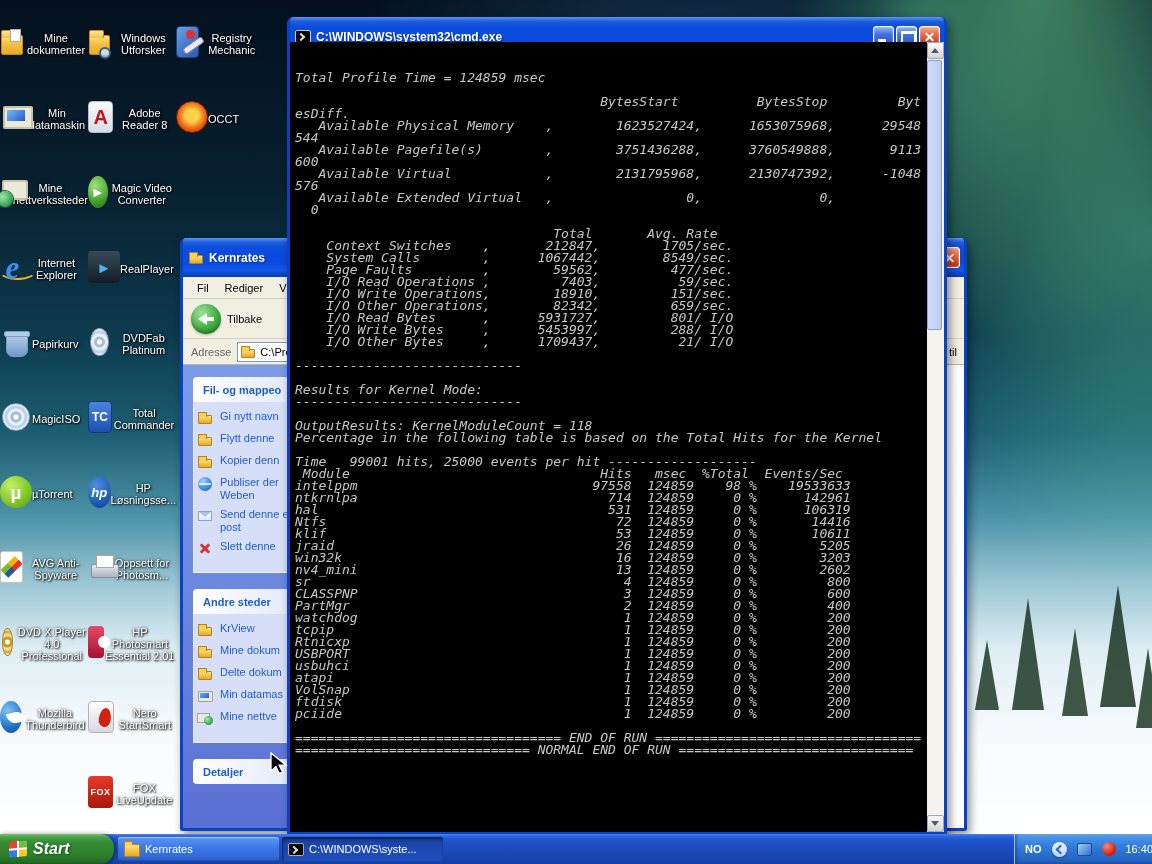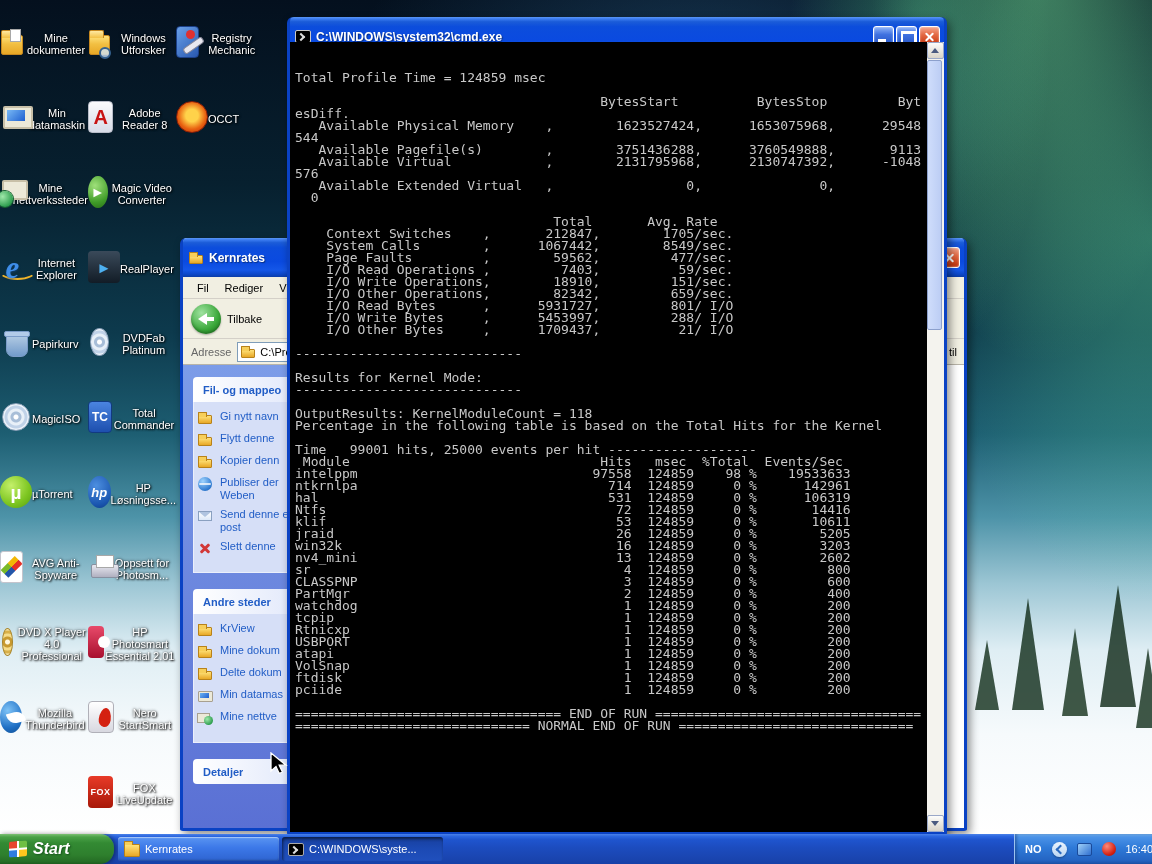--- a/index.html
+++ b/index.html
@@ -138,21 +138,21 @@
   .ti[data-icon="computer"]::before{content:"";position:absolute;left:1px;top:3px;width:13px;height:9px;background:#ece9d8;border:1px solid #a8a090;border-radius:1px;}
   .ti[data-icon="computer"]::after{content:"";position:absolute;left:3px;top:5px;width:9px;height:5px;background:linear-gradient(135deg,#6db3f2,#1e5fd0);}
   .ti[data-icon="network"]::before{content:"";position:absolute;left:0;top:3px;width:11px;height:8px;background:#ece9d8;border:1px solid #a8a090;}
   .ti[data-icon="network"]::after{content:"";position:absolute;right:0;bottom:1px;width:9px;height:9px;border-radius:50%;background:radial-gradient(circle at 35% 35%,#9fe8aa,#2e9e4f 70%);}
 
   
   .cmdwin{left:287px;top:17px;width:660px;height:818px;z-index:20;background:#000;}
   .cmd-ic{width:16px;height:13px;background:#000;border:1px solid #c8c8c8;border-radius:2px;position:relative;flex:none;}
   .cmd-ic::after{content:"";position:absolute;left:2px;top:3px;width:4px;height:4px;border-left:2px solid #ddd;border-bottom:2px solid #ddd;transform:rotate(-135deg);}
   .console{position:absolute;left:0;right:0;top:25px;bottom:0;background:#000;display:flex;}
-  .console-text{flex:1;padding:30px 0 0 5px;overflow:hidden;}
+  .console-text{flex:1;padding:30px 0 0 5px;overflow:hidden;font-style:italic;}
   .cline{height:12px;line-height:12px;font-family:"DejaVu Sans Mono","Liberation Mono",monospace;font-size:13px;color:#c8c8c8;white-space:pre;}
   .vscroll{width:17px;background:#ece9e0;display:flex;flex-direction:column;flex:none;}
   .sb-btn{height:17px;background:linear-gradient(180deg,#fdfdfb,#d8d3c8);border:1px solid #9aa8c8;border-radius:2px;position:relative;flex:none;}
   .sb-btn::after{content:"";position:absolute;left:3px;border-left:4px solid transparent;border-right:4px solid transparent;}
   .sb-btn.up::after{top:5px;border-bottom:5px solid #4a5a80;}
   .sb-btn.down::after{top:5px;border-top:5px solid #4a5a80;}
   .sb-track{flex:1;position:relative;background:#f4f3ee;}
   .sb-thumb{position:absolute;left:0;top:1px;width:15px;height:270px;background:linear-gradient(90deg,#cfddfb,#bccdf4);border:1px solid #8ca0cc;border-radius:2px;}
 
   
@@ -501,20 +501,21 @@
     </div>
     <div class="console">
       <div class="console-text">
         <div class="cline">Total Profile Time = 124859 msec</div>
           <div class="cline"></div>
           <div class="cline">                                       BytesStart          BytesStop         Byt</div>
           <div class="cline">esDiff.</div>
           <div class="cline">   Available Physical Memory    ,        1623527424,      1653075968,      29548</div>
           <div class="cline">544</div>
           <div class="cline">   Available Pagefile(s)        ,        3751436288,      3760549888,       9113</div>
+          <div class="cline">600</div>
           <div class="cline">   Available Virtual            ,        2131795968,      2130747392,      -1048</div>
           <div class="cline">576</div>
           <div class="cline">   Available Extended Virtual   ,                 0,               0,</div>
           <div class="cline">  0</div>
           <div class="cline"></div>
           <div class="cline">                                 Total       Avg. Rate</div>
           <div class="cline">    Context Switches    ,       212847,        1705/sec.</div>
           <div class="cline">    System Calls        ,      1067442,        8549/sec.</div>
           <div class="cline">    Page Faults         ,        59562,         477/sec.</div>
           <div class="cline">    I/O Read Operations ,         7403,          59/sec.</div>
@@ -542,20 +543,21 @@
           <div class="cline">jraid                                    26  124859     0 %        5205</div>
           <div class="cline">win32k                                   16  124859     0 %        3203</div>
           <div class="cline">nv4_mini                                 13  124859     0 %        2602</div>
           <div class="cline">sr                                        4  124859     0 %         800</div>
           <div class="cline">CLASSPNP                                  3  124859     0 %         600</div>
           <div class="cline">PartMgr                                   2  124859     0 %         400</div>
           <div class="cline">watchdog                                  1  124859     0 %         200</div>
           <div class="cline">tcpip                                     1  124859     0 %         200</div>
           <div class="cline">Rtnicxp                                   1  124859     0 %         200</div>
           <div class="cline">USBPORT                                   1  124859     0 %         200</div>
+          <div class="cline">usbuhci                                   1  124859     0 %         200</div>
           <div class="cline">atapi                                     1  124859     0 %         200</div>
           <div class="cline">VolSnap                                   1  124859     0 %         200</div>
           <div class="cline">ftdisk                                    1  124859     0 %         200</div>
           <div class="cline">pciide                                    1  124859     0 %         200</div>
           <div class="cline"></div>
           <div class="cline">================================== END OF RUN ==================================</div>
           <div class="cline">============================== NORMAL END OF RUN ==============================</div>
       </div>
       <div class="vscroll">
         <div class="sb-btn up"></div>

